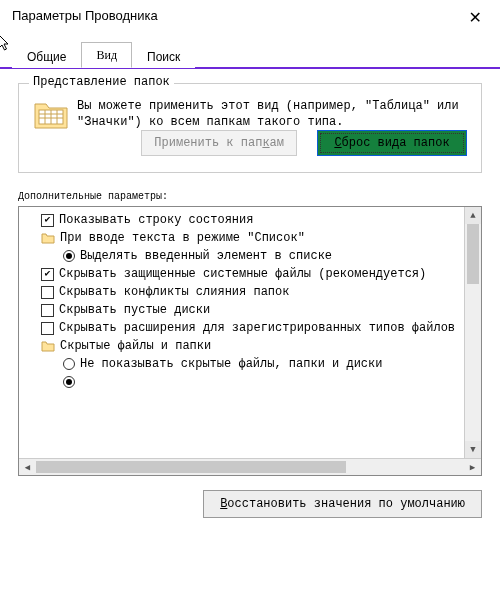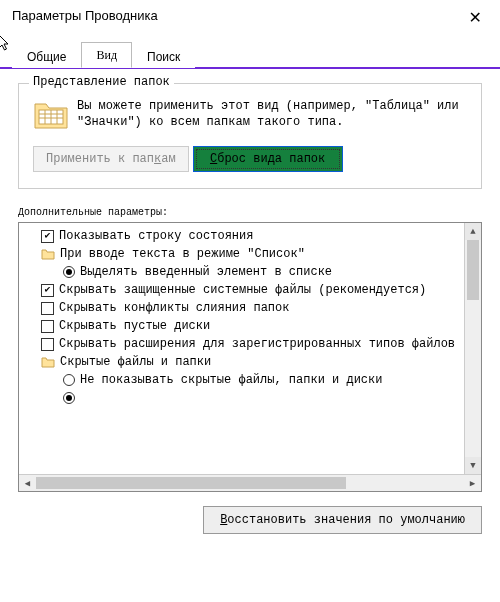--- a/index.html
+++ b/index.html
@@ -85,23 +85,23 @@
     height: 32px;
     flex-shrink: 0;
     margin-top: 2px;
   }
   .folder-text {
     font-size: 12px;
     line-height: 1.35;
   }
   .btn-row {
     display: flex;
-    gap: 4px;
-    margin-top: 16px;
-    justify-content: flex-start;
+    gap: 20px;
+    margin-top: 0;
+    justify-content: flex-end;
   }
   .btn {
     padding: 5px 12px;
     font-size: 12px;
     background: #eee;
     border: 1px solid #aaa;
     cursor: pointer;
     min-width: 150px;
     text-align: center;
   }

